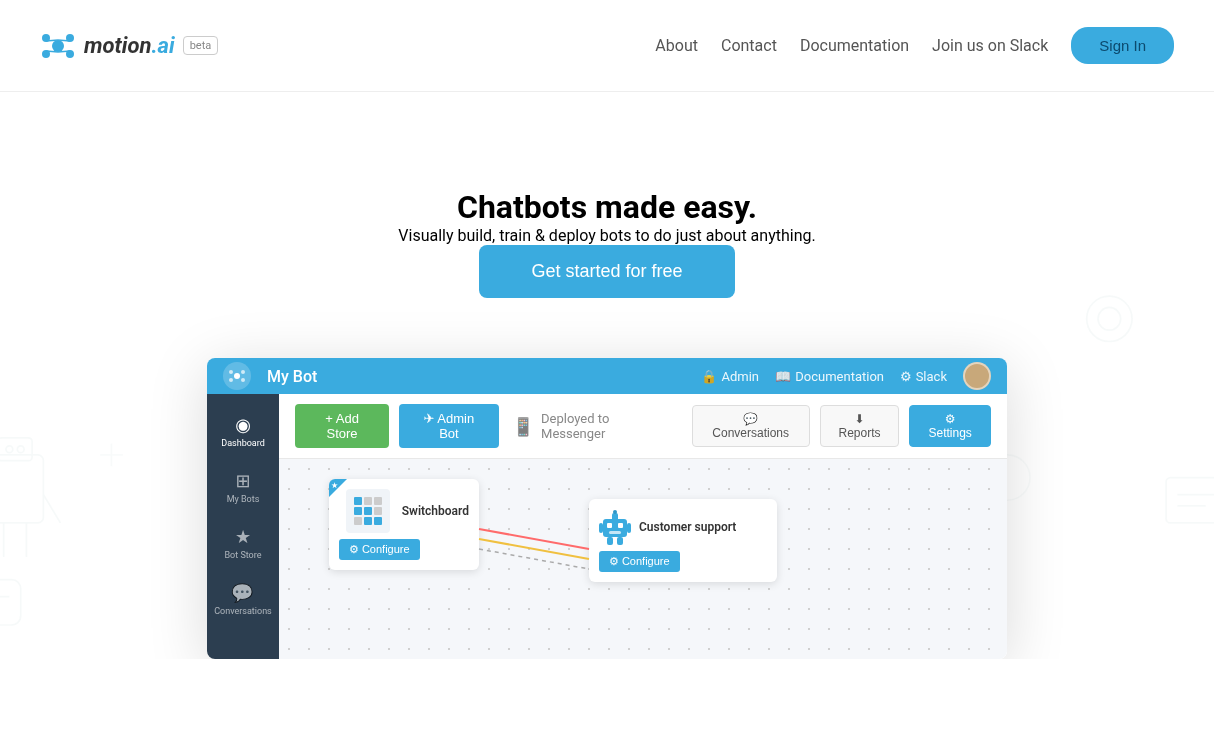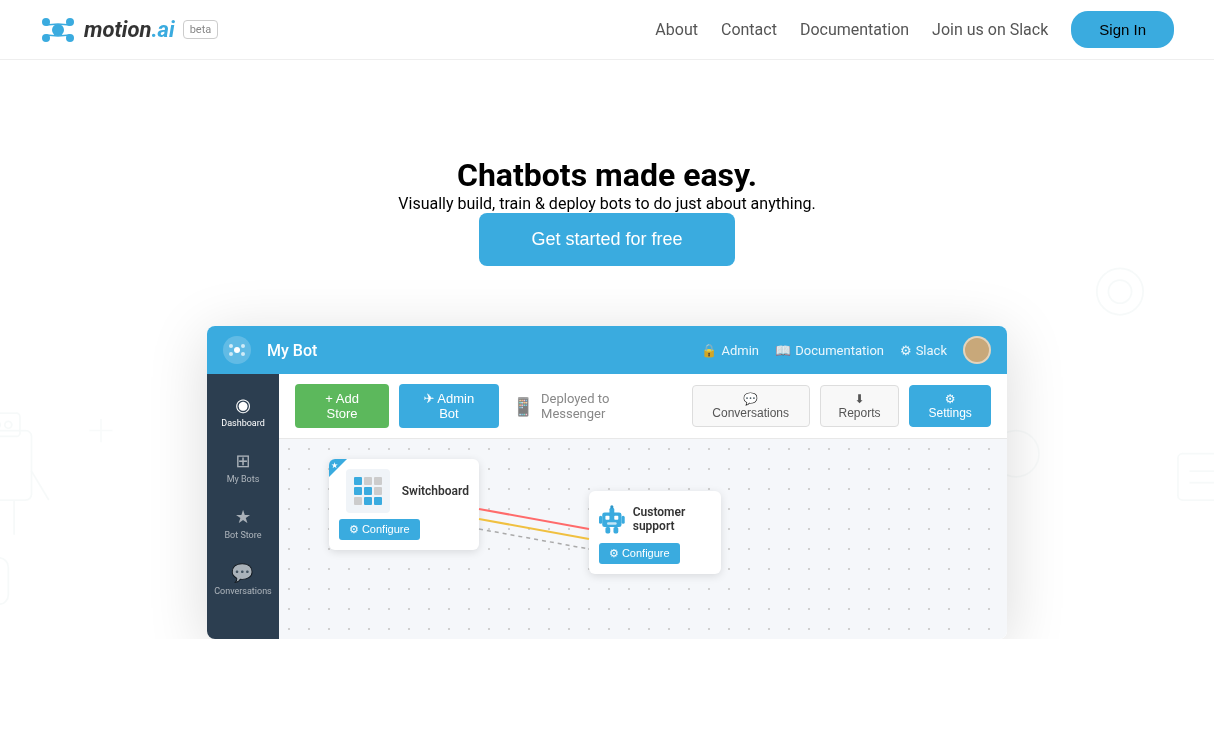--- a/index.html
+++ b/index.html
@@ -1,38 +1,38 @@
 <!DOCTYPE html>
 <html><head>
   <meta charset="utf-8">
   <style>
     * { margin: 0; padding: 0; box-sizing: border-box; }
     body { font-family: -apple-system, BlinkMacSystemFont, 'Segoe UI', Roboto, sans-serif; background: #fff; overflow-x: hidden; }
 
     
     .navbar {
       display: flex; align-items: center; justify-content: space-between;
-      padding: 0 40px; height: 60px; background: #fff;
+      padding: 0 40px; height: 92px; background: #fff;
       border-bottom: 1px solid #eee;
     }
     .nav-logo { display: flex; align-items: center; gap: 8px; text-decoration: none; }
     .nav-logo-text { font-size: 22px; color: #333; }
     .nav-logo-text span { font-style: italic; font-weight: 700; }
     .nav-logo-text .ai { color: #3aabdf; font-style: italic; font-weight: 700; }
     .beta-badge {
       font-size: 11px; color: #888; border: 1px solid #ccc;
       border-radius: 4px; padding: 2px 6px;
     }
     .nav-links { display: flex; align-items: center; gap: 23px; }
     .nav-links a {
       text-decoration: none; color: #555; font-size: 16px;
       font-weight: 400;
     }
     .btn-signin {
-      background: #3aabdf; color: #000000; border: none;
+      background: #3aabdf; color: #0c4a6e; border: none;
       padding: 10px 28px; border-radius: 17px; font-size: 15px;
       cursor: pointer; font-weight: 500;
     }
     .hero-content { position: relative; z-index: 1; margin-top: 36px; }
     .btn-cta {
       background: #3aabdf; color: #fff; border: none;
       padding: 16px 52px; border-radius: 8px; font-size: 18px;
       cursor: pointer; font-weight: 500; display: inline-block;
     }
 
@@ -42,21 +42,21 @@
       margin: 40px auto 0;
       max-width: 800px;
       border-radius: 8px;
       overflow: hidden;
       box-shadow: 0 10px 60px rgba(0,0,0,0.15);
     }
 
     
     .app-topbar {
       background: #3aabdf; display: flex; align-items: center;
-      padding: 0 16px; height: 48px; gap: 16px;
+      padding: 0 16px; height: 36px; gap: 16px;
     }
     .app-topbar-logo {
       width: 28px; height: 28px;
       background: rgba(255,255,255,0.2);
       border-radius: 50%; display: flex; align-items: center; justify-content: center;
       color: #fff; font-size: 14px; font-weight: bold;
     }
     .app-topbar-title { color: #fff; font-size: 16px; font-weight: 500; flex: 1; }
     .app-topbar-links { display: flex; align-items: center; gap: 16px; }
     .app-topbar-link { color: rgba(255,255,255,0.9); font-size: 13px; display: flex; align-items: center; gap: 4px; }
@@ -357,21 +357,21 @@
               </div>
               <div>
                 <div style="font-size:12px;font-weight:600;color:#333;">Switchboard</div>
               </div>
             </div>
             <div style="padding:0 10px 10px;">
               <button class="btn-configure">⚙ Configure</button>
             </div>
           </div>
 
-          <div class="node" style="left:310px;top:52px;width:132px;">
+          <div class="node" style="left:310px;top:40px;width:188px;">
             <div style="padding:10px 10px 6px;display:flex;align-items:center;gap:8px;">
 
               <svg width="32" height="36" viewBox="0 0 32 36">
                 <rect x="4" y="10" width="24" height="18" rx="3" fill="#3aabdf"></rect>
                 <rect x="8" y="14" width="5" height="5" rx="1" fill="#fff"></rect>
                 <rect x="19" y="14" width="5" height="5" rx="1" fill="#fff"></rect>
                 <rect x="10" y="22" width="12" height="3" rx="1.5" fill="#fff" opacity="0.7"></rect>
                 <rect x="13" y="4" width="6" height="8" rx="2" fill="#3aabdf"></rect>
                 <circle cx="16" cy="3" r="2" fill="#2d96c7"></circle>
                 <rect x="0" y="14" width="4" height="10" rx="2" fill="#3aabdf"></rect>

